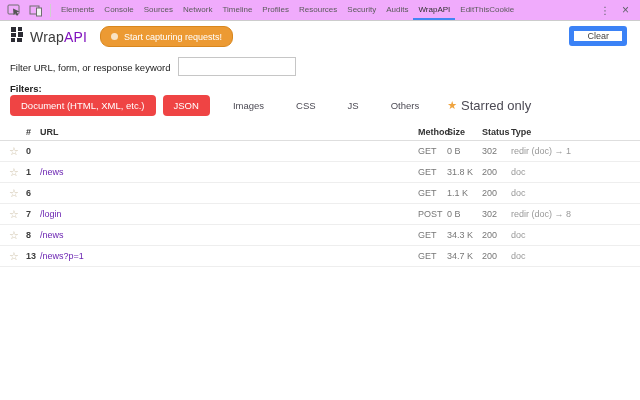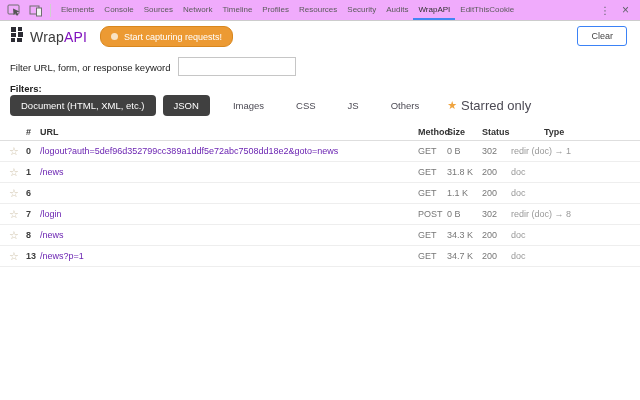--- a/index.html
+++ b/index.html
@@ -25,43 +25,43 @@
   .brand-text{font-size:14px;margin-left:5px;font-weight:500;letter-spacing:.2px;}
   .brand-wrap{color:#3b3b3b;}
   .brand-api{color:#8013BE;}
 
   .capture-btn{position:absolute;left:100px;top:5px;height:21px;background:#EC9A33;
     border:1px solid #D8871E;border-radius:9px;color:#fff;font-size:9px;display:flex;
     align-items:center;padding:0 10px;cursor:pointer;font-family:inherit;}
   .capture-dot{width:7px;height:7px;border-radius:50%;background:#f9e3c4;margin-right:6px;}
 
   .clear-btn{position:absolute;right:13px;top:5px;height:20px;background:#fff;
-    border:1px solid #3b82f6;border-radius:3px;font-size:9px;color:#444;padding:0 13px;
+    border:5px solid #3b82f6;border-radius:3px;font-size:9px;color:#444;padding:0 13px;
     cursor:pointer;font-family:inherit;}
 
   .filter-label{position:absolute;left:10px;top:41px;font-size:9.5px;color:#222;}
   .filter-input{position:absolute;left:178px;top:36px;width:118px;height:19px;
     border:1px solid #c6c6c6;font-size:9px;padding:0 4px;font-family:inherit;}
 
   .filters-label{position:absolute;left:10px;top:62px;font-size:9.5px;font-weight:bold;color:#222;}
   .filter-btns{position:absolute;left:10px;top:73px;height:22px;display:flex;align-items:center;}
   .fbtn{font-size:9.5px;border:none;border-radius:4px;cursor:pointer;white-space:nowrap;font-family:inherit;background:none;}
-  .fbtn.active{background:#404040;color:#fff;padding:5px 11px;margin-right:7px;}
+  .fbtn.active{background:#ef4444;color:#fff;padding:5px 11px;margin-right:7px;}
   .fbtn.inactive{color:#4c4a54;padding:5px 0;margin:0 16px;}
   .starred-only{display:flex;align-items:center;margin-left:12px;cursor:pointer;}
   .starred-star{color:#EFA43F;font-size:11px;margin-right:4px;}
   .starred-text{font-size:13px;color:#4c4a54;}
 
   
   .tbl{position:absolute;left:0;top:103px;width:640px;}
   .tbl-header{position:relative;height:17px;border-bottom:1px solid #dedede;
     font-size:9px;font-weight:bold;color:#333;}
   .tbl-header span{position:absolute;bottom:3px;}
   .h-num{left:26px;} .h-url{left:40px;} .h-method{left:418px;}
-  .h-size{left:447px;} .h-status{left:482px;} .h-type{left:511px;margin-left:33px;}
+  .h-size{left:447px;} .h-status{left:482px;} .h-type{left:511px;}
 
   .tbl-row{position:relative;height:21px;border-bottom:1px solid #eee;font-size:9px;line-height:21px;}
   .tbl-row span{position:absolute;top:0;white-space:nowrap;}
   .c-star{left:9px;color:#cfc3ab;font-size:11px;cursor:pointer;}
   .c-num{left:26px;font-weight:bold;color:#3d3d3d;}
   .c-url{left:40px;color:#6B24B2;cursor:pointer;max-width:370px;overflow:hidden;text-overflow:ellipsis;}
   .c-method{left:418px;color:#777;}
   .c-size{left:447px;color:#777;}
   .c-status{left:482px;color:#777;}
   .c-type{left:511px;color:#999;}
@@ -171,21 +171,20 @@
       <span class="h-method">Method</span>
       <span class="h-size">Size</span>
       <span class="h-status">Status</span>
       <span class="h-type">Type</span>
     </div>
     <div>
 
         <div class="tbl-row">
           <span class="c-star">☆</span>
           <span class="c-num">0</span>
-          <span class="c-url">/logout?auth=5def96d352799cc389a1ddf5e72abc7508dd18e2&amp;goto=news</span>
           <span class="c-method">GET</span>
           <span class="c-size">0 B</span>
           <span class="c-status">302</span>
           <span class="c-type">redir (doc) → 1</span>
         </div>
 
         <div class="tbl-row">
           <span class="c-star">☆</span>
           <span class="c-num">1</span>
           <span class="c-url">/news</span>

